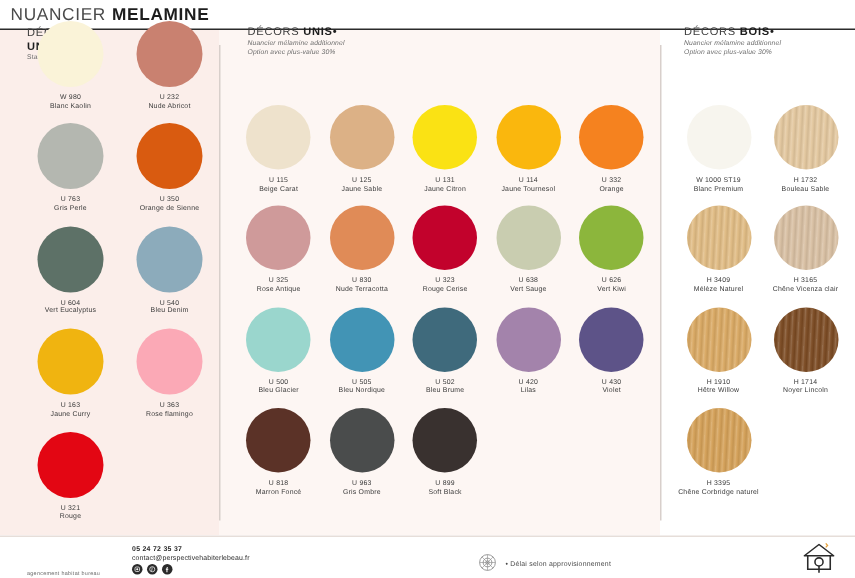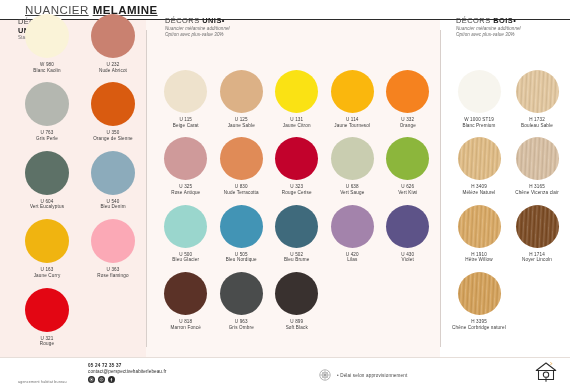--- a/index.html
+++ b/index.html
@@ -10,23 +10,22 @@
     overflow:hidden;
     position:relative;
     color:#3a3a3a;
   }
   .page{position:relative;width:570px;height:385px;}
 
   
   .titlebar{
     position:absolute;left:0;top:0;width:570px;height:20px;
     display:flex;align-items:center;
-    padding-left:25px;box-sizing:border-box;
+    padding-left:7px;box-sizing:border-box;
     background:#ffffff;
-    text-decoration:underline;
   }
   .title-light{font-size:11.5px;letter-spacing:.45px;color:#4a4a4a;font-weight:400;}
   .title-bold{font-size:11.5px;letter-spacing:.45px;color:#1d1d1d;font-weight:700;margin-left:4px;}
   .title-rule{
     position:absolute;left:0;top:19px;width:570px;height:1px;background:#2b2b2b;
   }
 
   
   .cols{position:absolute;left:0;top:20px;width:570px;height:337px;}
 

